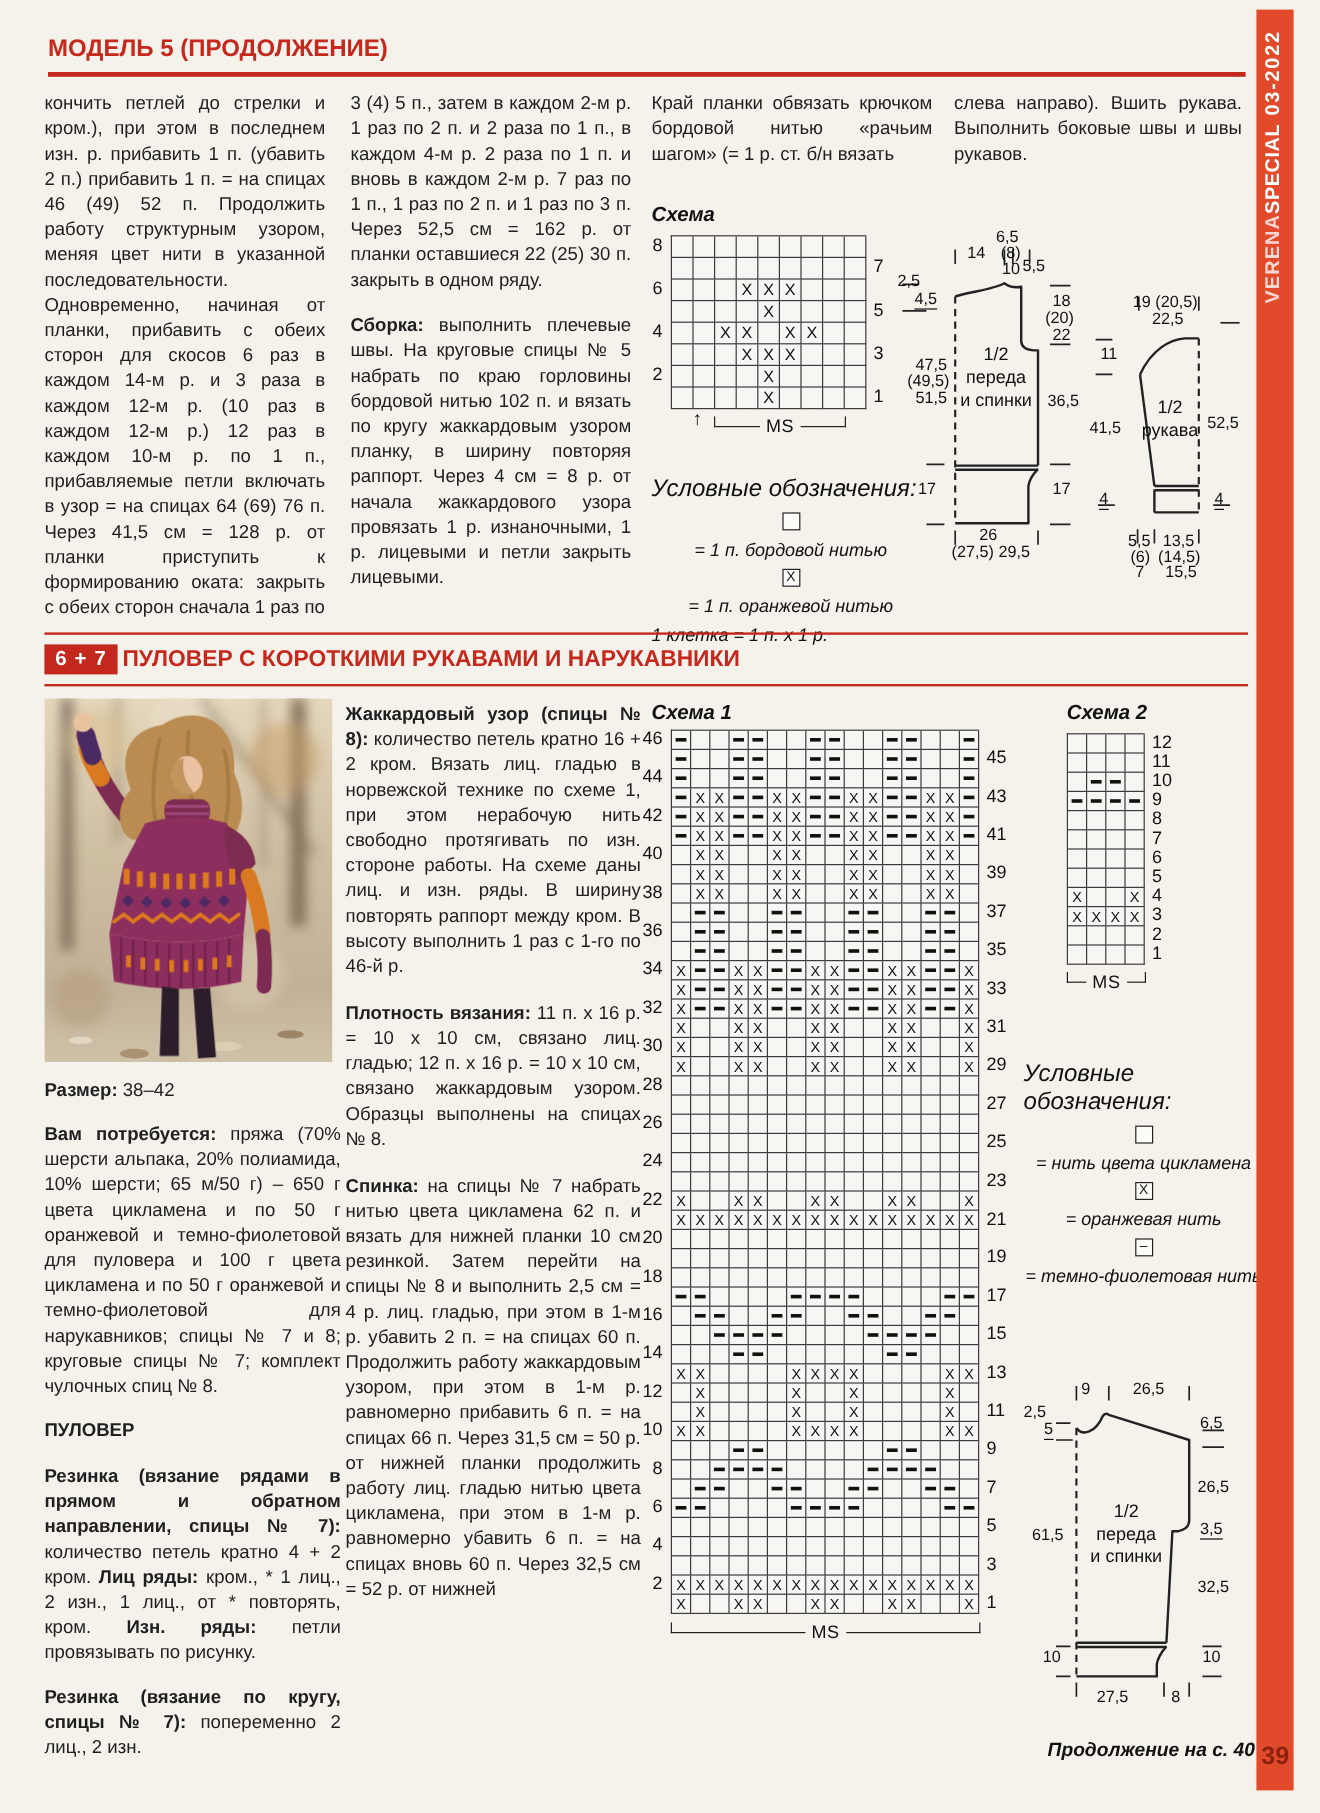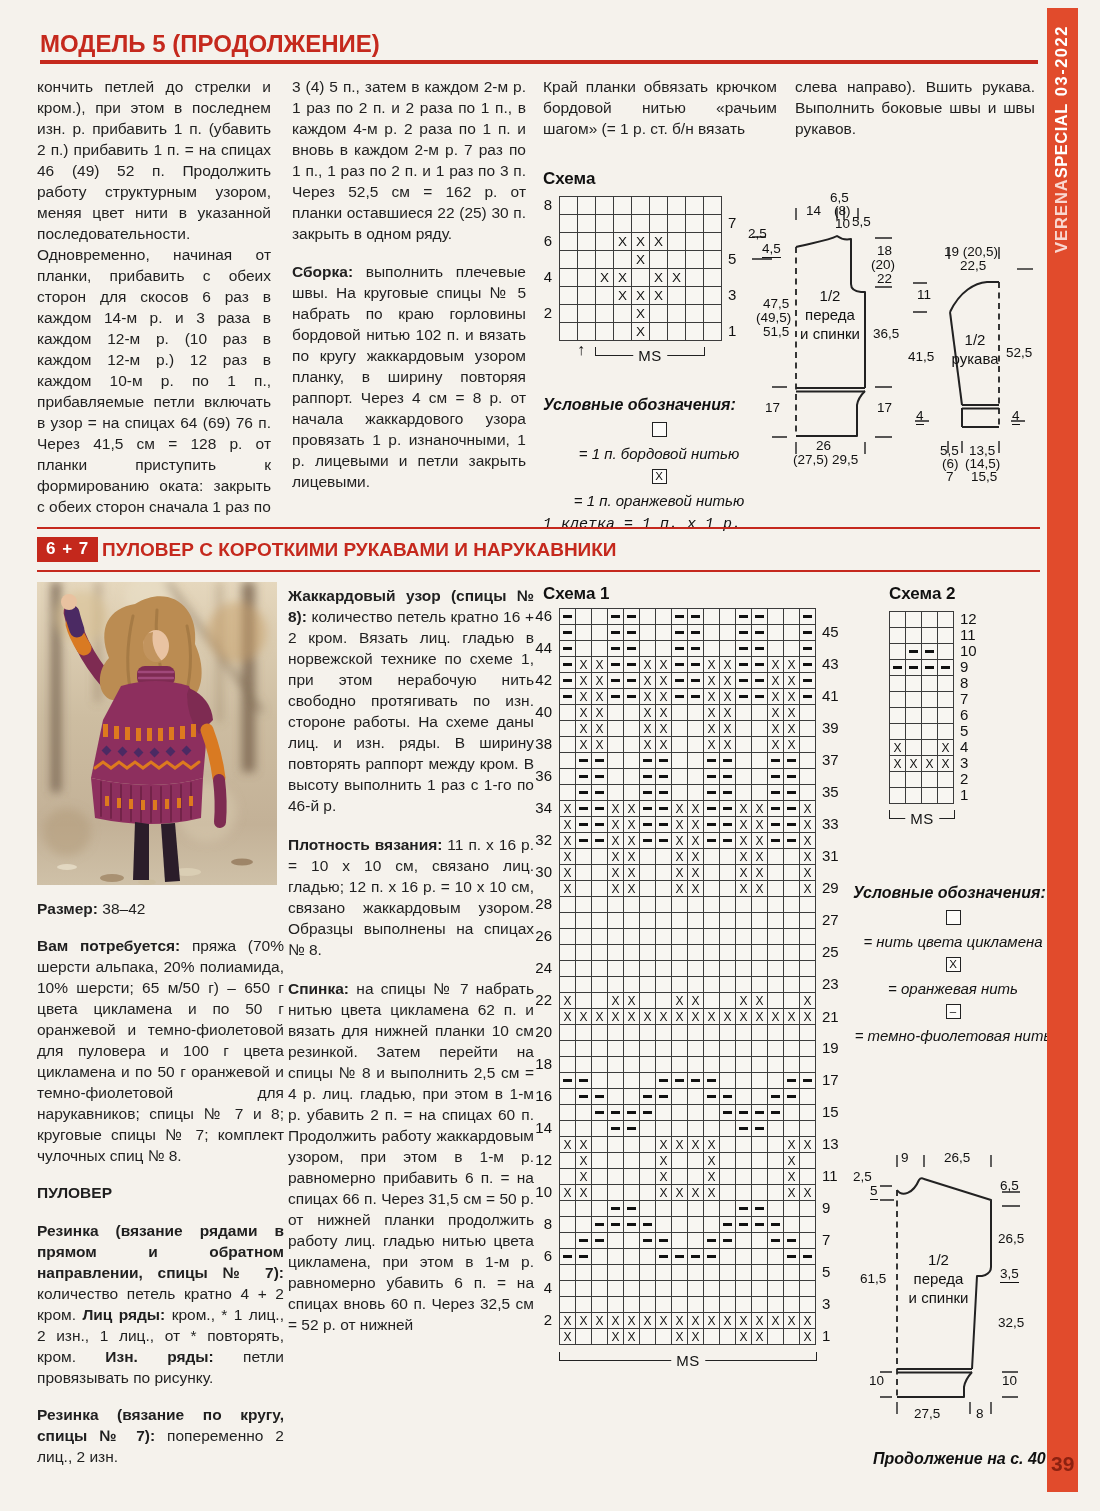--- a/index.html
+++ b/index.html
@@ -14,32 +14,32 @@
   .h-red{position:absolute;color:var(--red);font-weight:bold;}
   .rule{position:absolute;background:var(--red);}
   
   .chartbox{position:absolute;}
   .cgrid{display:grid;border-top:1px solid var(--line);border-left:1px solid var(--line);background:rgba(255,255,255,.35);}
   .cc{border-right:1px solid var(--line);border-bottom:1px solid var(--line);box-sizing:border-box;
       display:flex;align-items:center;justify-content:center;font-size:12px;color:#111;}
   #chart-top .cc{font-size:13.5px;}
   .dbar{width:9px;height:2.2px;background:#111;display:block;}
   .cnum{position:absolute;font-size:15px;color:#111;line-height:18px;}
-  .chart-title{position:absolute;font-weight:bold;font-size:17px;color:#111;}
+  .chart-title{position:absolute;font-weight:bold;font-style:italic;font-size:17px;color:#111;}
   .ms{position:absolute;height:8px;border-left:1.5px solid #222;border-right:1.5px solid #222;border-bottom:1.5px solid #222;}
   .ms>span{position:absolute;left:50%;bottom:-9px;transform:translateX(-50%);background:var(--bg);
            padding:0 5px;font-size:15px;color:#111;letter-spacing:.5px;}
   .arrow{position:absolute;font-weight:bold;font-size:16px;color:#111;}
   
   .legend{position:absolute;}
-  .legend-title{font-style:italic;font-weight:bold;font-size:16px;margin-bottom:8px;color:#111;}
+  .legend-title{font-style:italic;font-weight:normal;font-size:20px;margin-bottom:8px;color:#111;}
   .legend-item{display:flex;align-items:center;gap:8px;margin-bottom:6px;font-style:italic;font-size:15px;color:#111;flex-direction:column;}
   .sym{width:15px;height:15px;border:1.6px solid #222;box-sizing:border-box;display:flex;align-items:center;justify-content:center;
        font-size:11.5px;font-style:normal;flex:none;background:#fdfcf9;line-height:13px;}
-  .legend-note{font-style:italic;font-size:15px;margin-top:4px;color:#111;font-family:Liberation Mono, monospace;}
+  .legend-note{font-style:italic;font-size:15px;margin-top:4px;color:#111;}
   .legend-text{line-height:18px;}
   
   .meas{position:absolute;font-size:13.5px;color:#111;white-space:nowrap;}
   .meas.ul{border-bottom:1.6px solid #111;padding-bottom:1px;}
   .schcap{position:absolute;text-align:center;font-size:15px;line-height:19px;color:#111;}
   
   .badge{position:absolute;background:#c4281c;color:#fff;font-weight:bold;font-size:17px;
          padding:2px 9px 3px 9px;letter-spacing:1px;}
   
   .redbar{position:absolute;left:1047px;top:8px;width:31px;height:1484px;background:#e14b2c;}
@@ -48,21 +48,21 @@
   .vert .brand{color:rgba(255,255,255,.78);font-weight:bold;letter-spacing:1px;}
   .vert .bold{font-weight:bold;}
   .vert .issue{margin-left:7px;font-weight:bold;letter-spacing:1.5px;}
   .pagenum{position:absolute;left:1051px;top:1452px;color:#8c2110;font-weight:bold;font-size:21px;}
   .footer-cont{position:absolute;left:873px;top:1450px;font-weight:bold;font-style:italic;font-size:16px;color:#111;}
   .pullover-h{font-weight:bold;font-size:16px;margin:0 0 4px 0;}
 </style>
 </head>
 <body>
 
-<div class="h-red" style="left:40px;top:30px;font-size:24px;">МОДЕЛЬ 5 (ПРОДОЛЖЕНИЕ)</div>
+<div class="h-red" style="left:40px;top:30px;font-size:20px;">МОДЕЛЬ 5 (ПРОДОЛЖЕНИЕ)</div>
 <div class="rule" style="left:40px;top:60px;width:998px;height:3.5px;"></div>
 
 <div class="col" style="left:37px;top:76px;width:234px;">
   <p>кончить петлей до стрелки и кром.), при этом в последнем изн. р. прибавить 1 п. (убавить 2 п.) прибавить 1 п. = на спицах 46 (49) 52 п. Продолжить работу структурным узором, меняя цвет нити в указанной последовательности. Одновременно, начиная от планки, прибавить с обеих сторон для скосов 6 раз в каждом 14-м р. и 3 раза в каждом 12-м р. (10 раз в каждом 12-м р.) 12 раз в каждом 10-м р. по 1 п., прибавляемые петли включать в узор = на спицах 64 (69) 76 п. Через 41,5 см = 128 р. от планки приступить к формированию оката: закрыть с обеих сторон сначала 1 раз по</p>
 </div>
 <div class="col" style="left:292px;top:76px;width:234px;">
   <p>3 (4) 5 п., затем в каждом 2-м р. 1 раз по 2 п. и 2 раза по 1 п., в каждом 4-м р. 2 раза по 1 п. и вновь в каждом 2-м р. 7 раз по 1 п., 1 раз по 2 п. и 1 раз по 3 п. Через 52,5 см = 162 р. от планки оставшиеся 22 (25) 30 п. закрыть в одном ряду.</p>
   <p><b>Сборка:</b><span> выполнить плечевые швы. На круговые спицы № 5 набрать по краю горловины бордовой нитью 102 п. и вязать по кругу жаккардовым узором планку, в ширину повторяя раппорт. Через 4 см = 8 р. от начала жаккардового узора провязать 1 р. изнаночными, 1 р. лицевыми и петли закрыть лицевыми.</span></p>
 </div>
 <div class="col" style="left:543px;top:76px;width:234px;">

